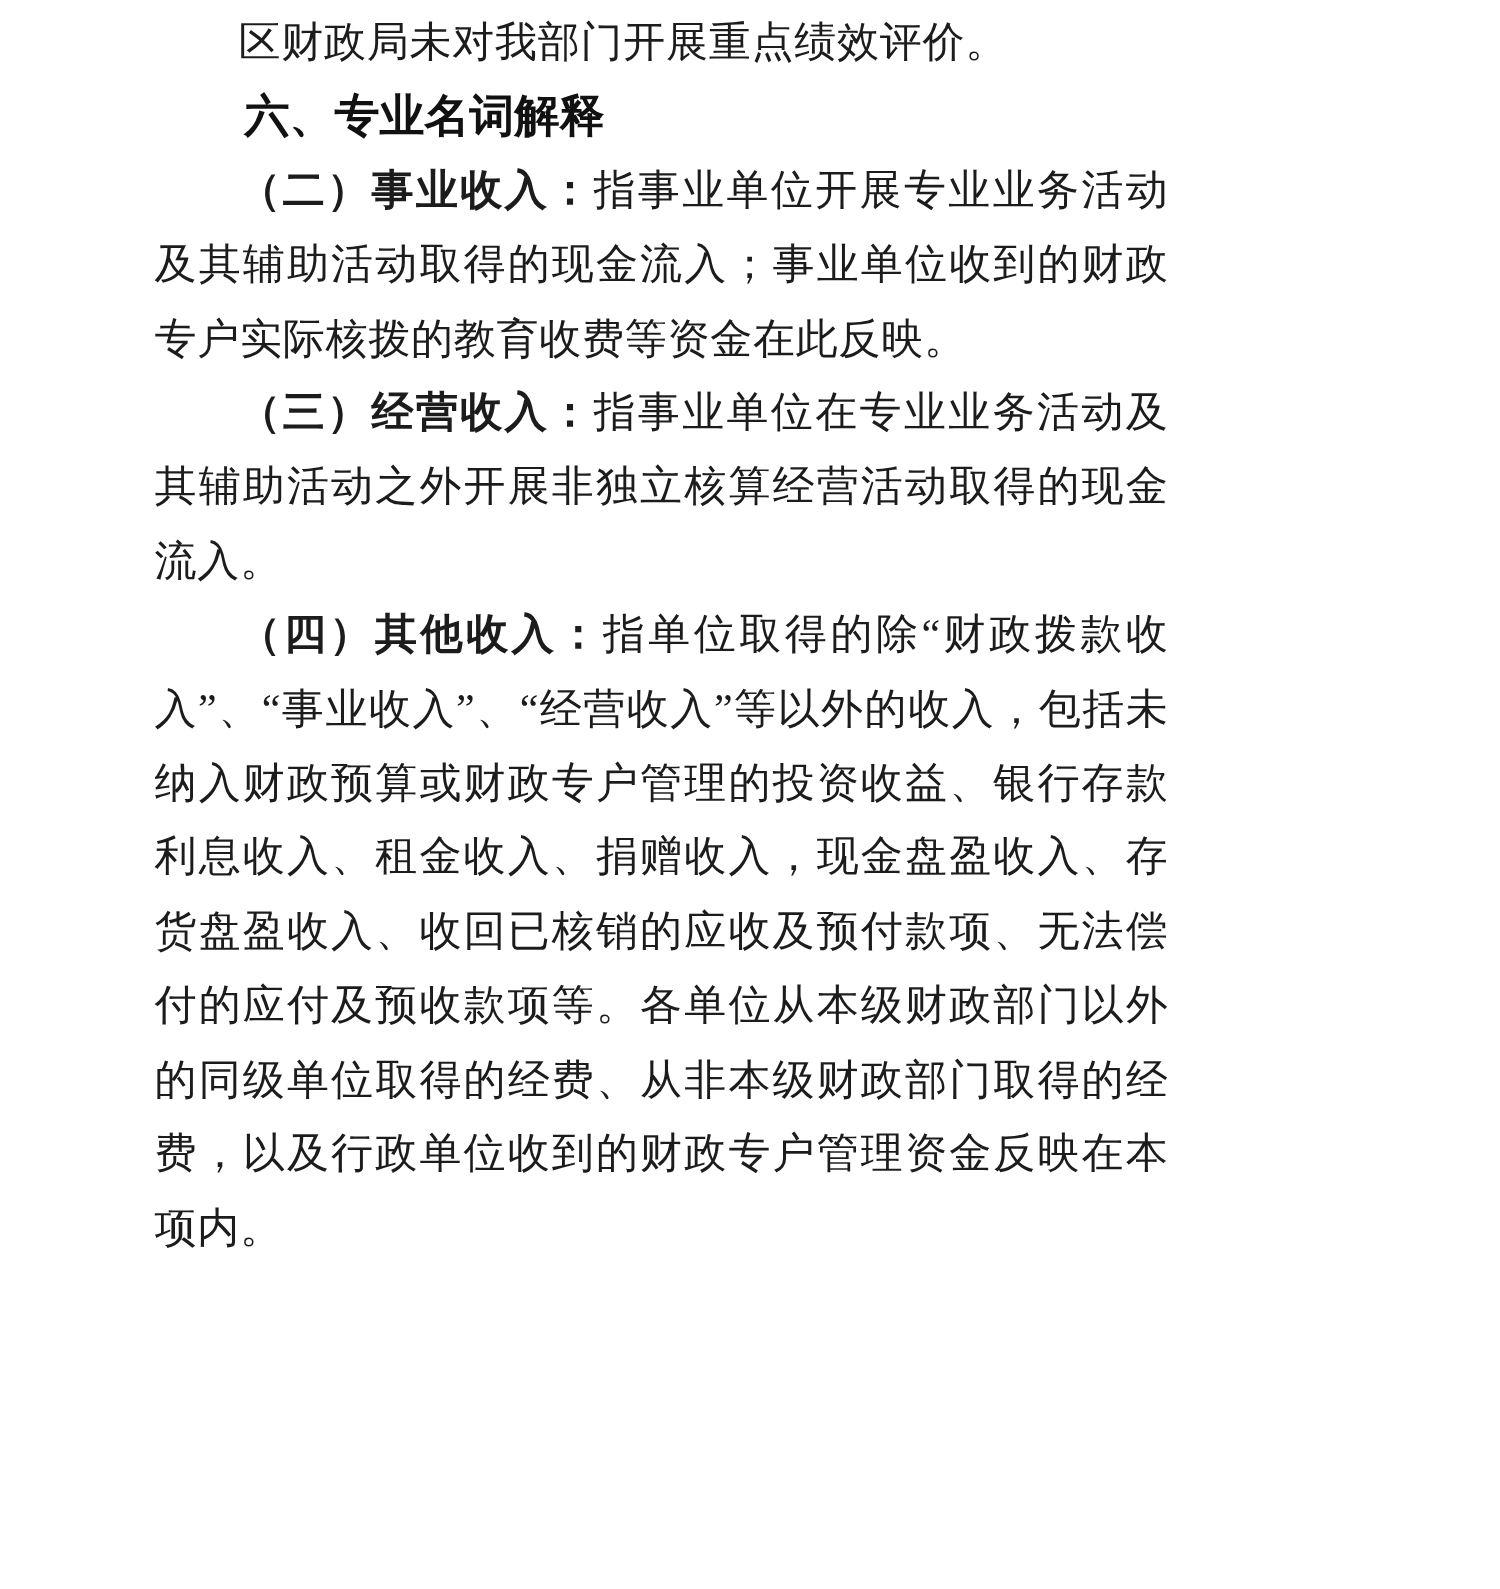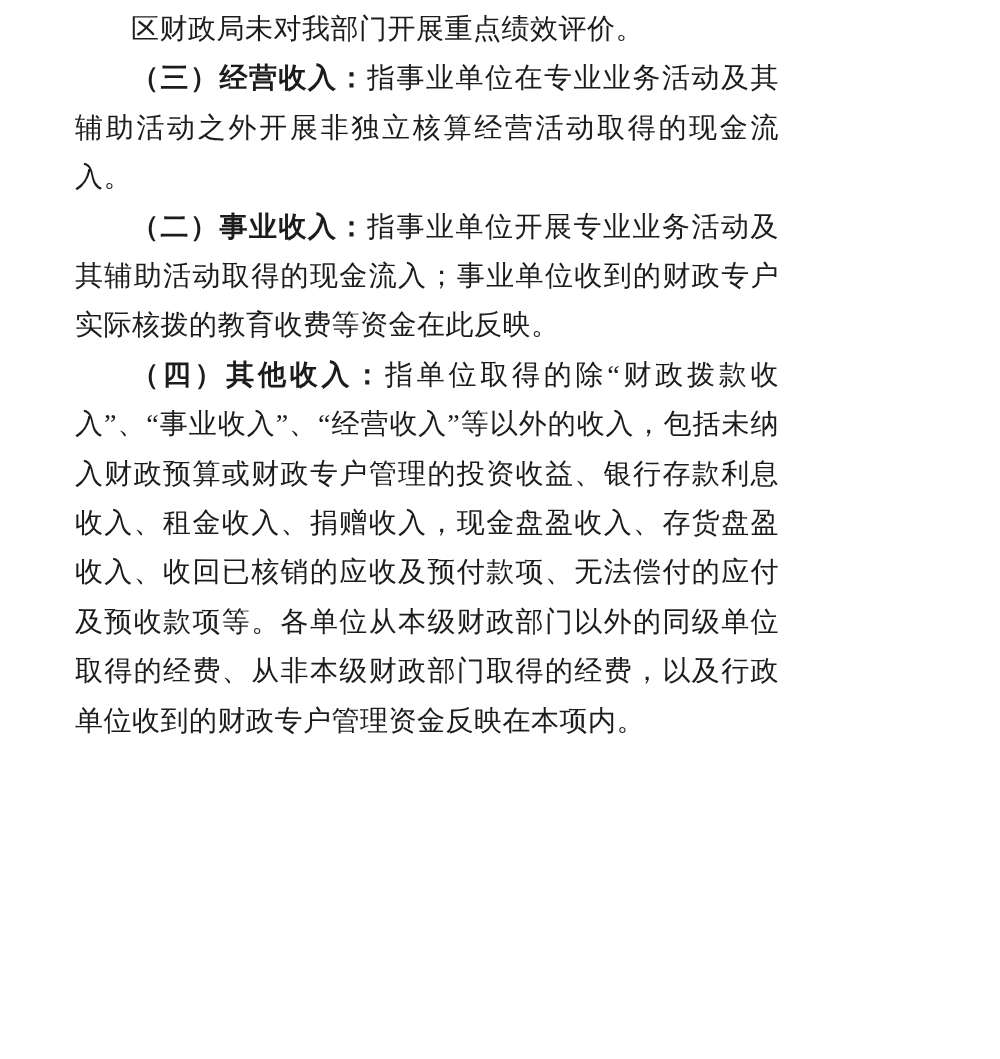--- a/index.html
+++ b/index.html
@@ -11,21 +11,21 @@
     width: 1000px;
     height: 1059px;
     overflow: hidden;
     font-family: "Liberation Serif", "DejaVu Serif", serif;
     color: #1c1c1c;
   }
   .page {
     box-sizing: border-box;
     width: 876px;
     height: 1059px;
-    padding: 4px 97px 0 75px; 
+    padding: 4px 97px 0 103px; 
     background: #ffffff;
   }
   .body-text {
     margin: 0;
     font-size: 28px;
     line-height: 49.4px;
     text-align: justify;
     text-justify: inter-ideograph;
     text-indent: 2em;
     letter-spacing: 0.5px;
@@ -43,23 +43,24 @@
     font-weight: bold;
   }
 </style>
 </head>
 <body>
 
 <div class="page">
 
   <p class="body-text">区财政局未对我部门开展重点绩效评价。</p>
 
+  <h2 class="heading">六、专业名词解释</h2>
 
 
+  <p class="body-text"><span class="term">（二）事业收入：</span><span>指事业单位开展专业业务活动及其辅助活动取得的现金流入；事业单位收到的财政专户实际核拨的教育收费等资金在此反映。</span></p>
+
   <p class="body-text"><span class="term">（三）经营收入：</span><span>指事业单位在专业业务活动及其辅助活动之外开展非独立核算经营活动取得的现金流入。</span></p>
-
-  <p class="body-text"><span class="term">（二）事业收入：</span><span>指事业单位开展专业业务活动及其辅助活动取得的现金流入；事业单位收到的财政专户实际核拨的教育收费等资金在此反映。</span></p>
 
   <p class="body-text"><span class="term">（四）其他收入：</span><span>指单位取得的除“财政拨款收入”、“事业收入”、“经营收入”等以外的收入，包括未纳入财政预算或财政专户管理的投资收益、银行存款利息收入、租金收入、捐赠收入，现金盘盈收入、存货盘盈收入、收回已核销的应收及预付款项、无法偿付的应付及预收款项等。各单位从本级财政部门以外的同级单位取得的经费、从非本级财政部门取得的经费，以及行政单位收到的财政专户管理资金反映在本项内。</span></p>
 
 
 
 </div>
 
 </body></html>

